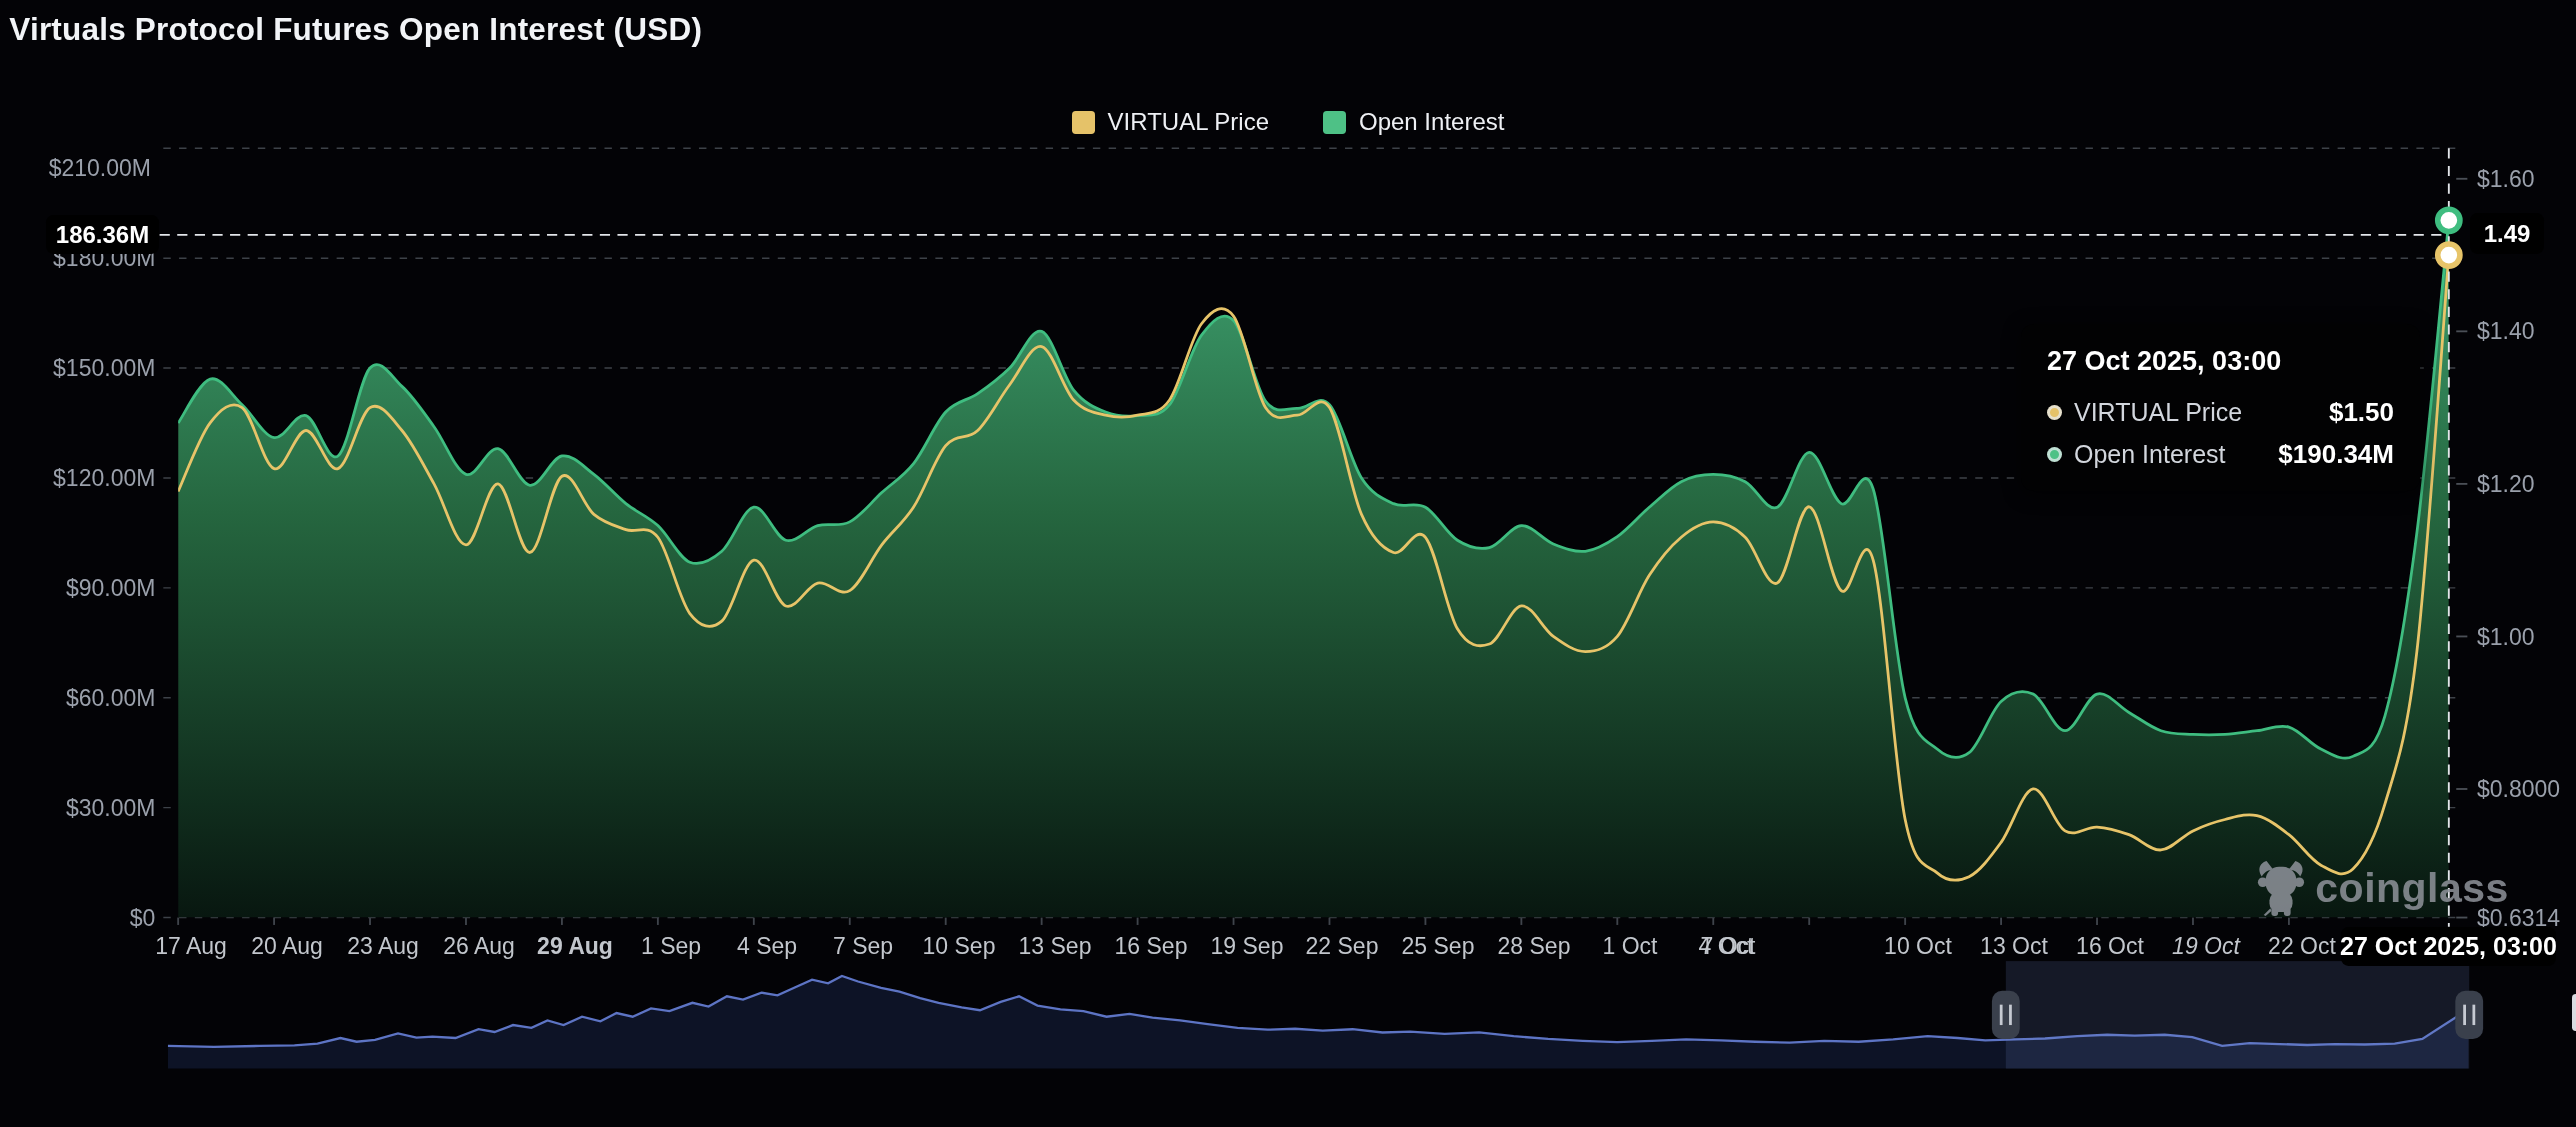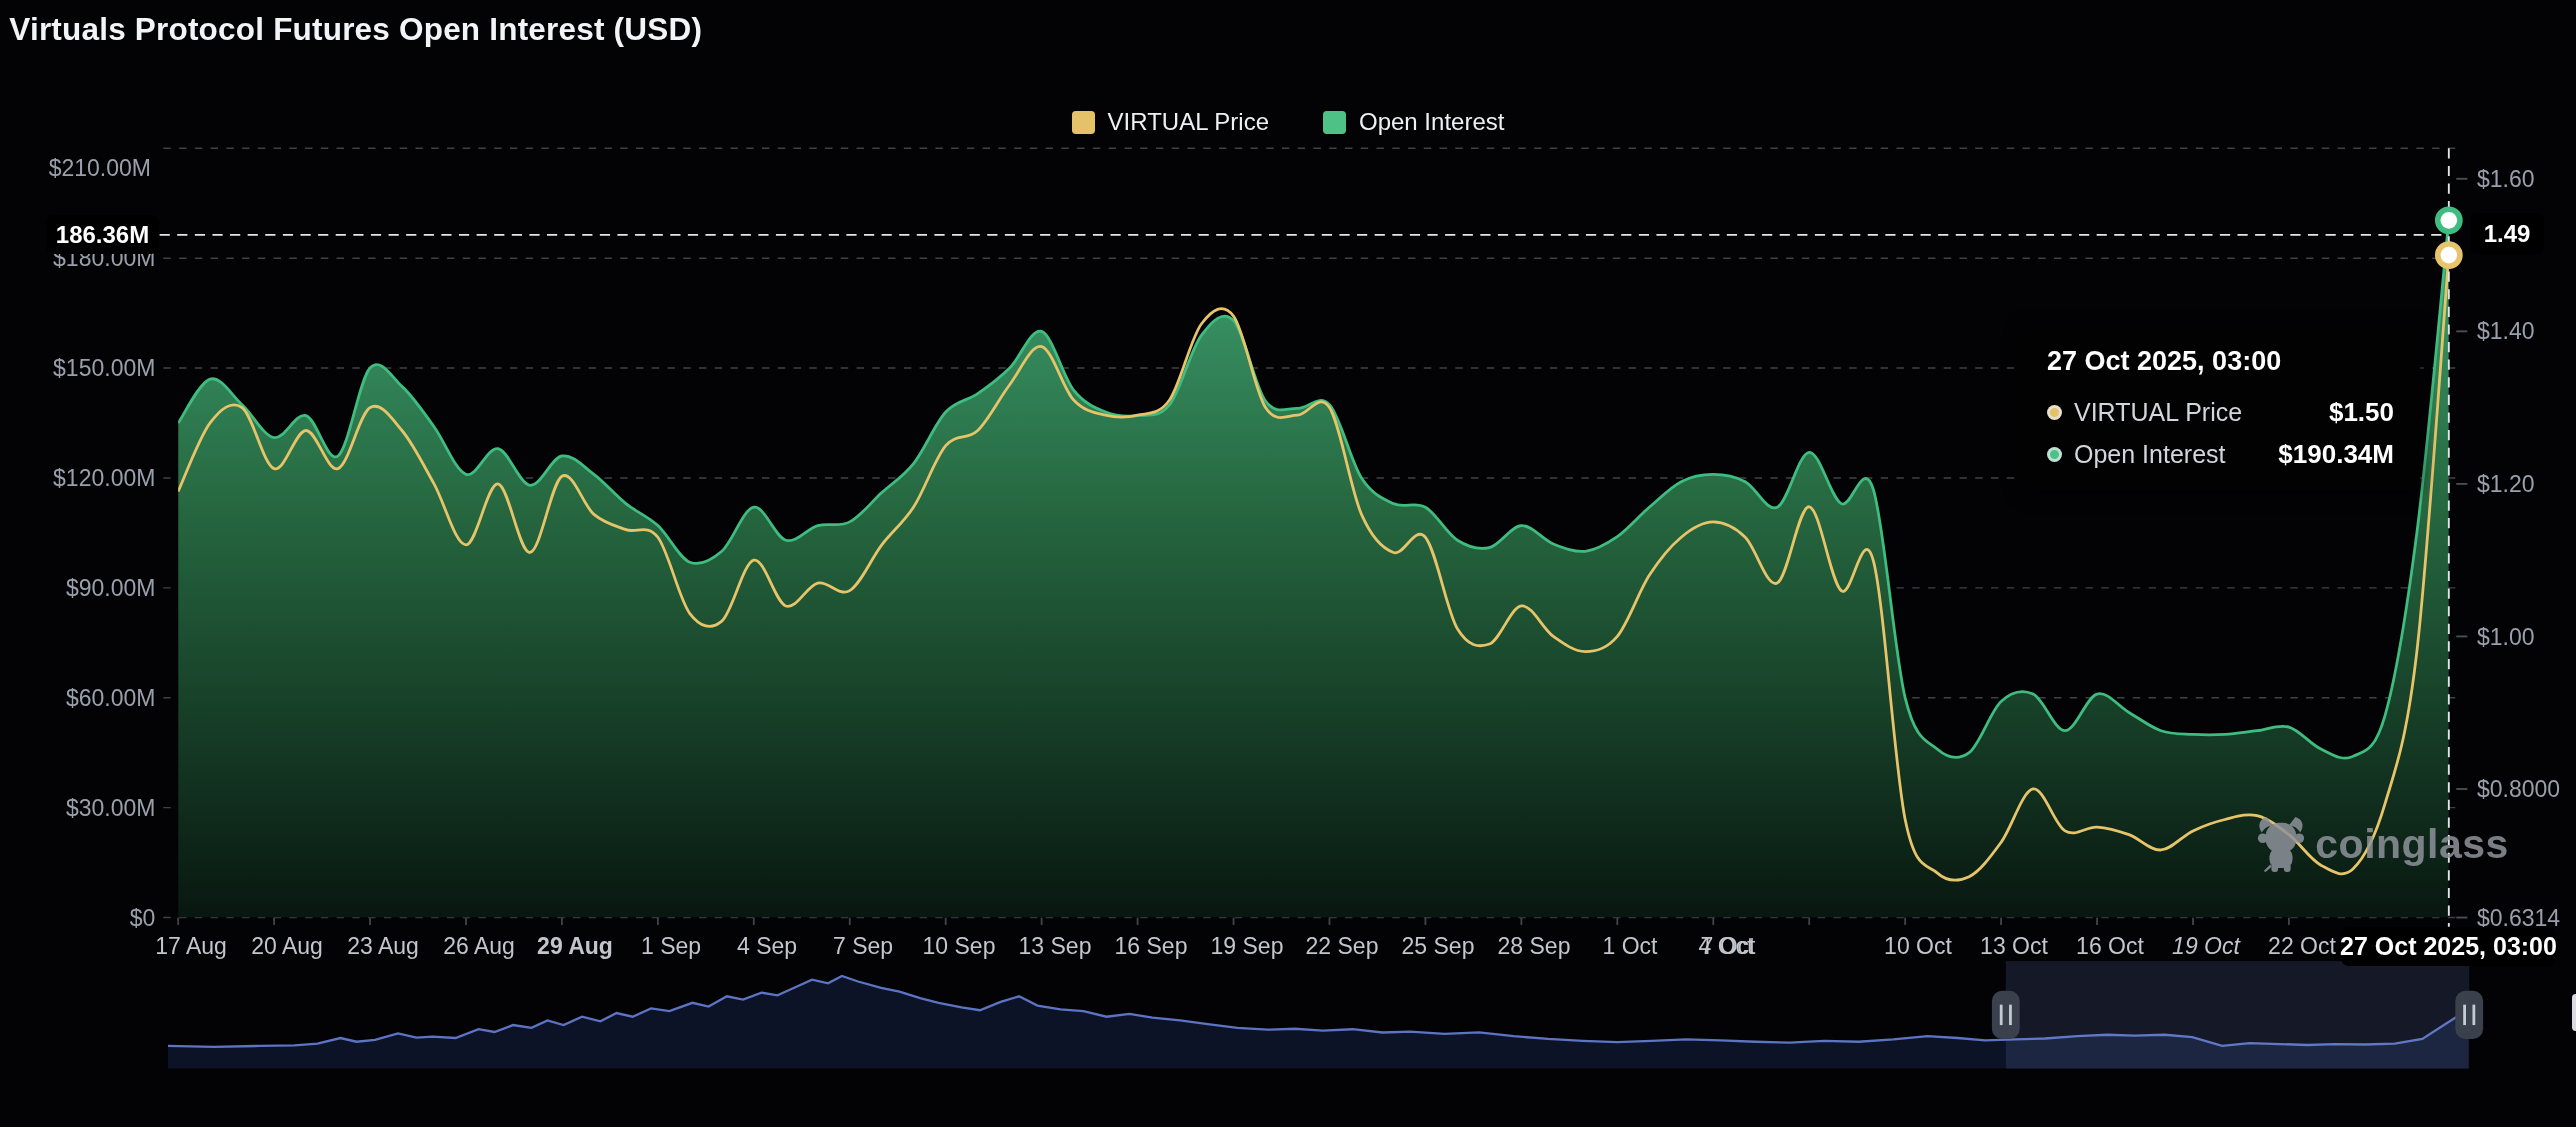--- a/index.html
+++ b/index.html
@@ -43,21 +43,21 @@
     position:absolute; left:2021px; top:324px; width:399px;
     background:#020203; border-radius:13px; padding:22px 26px 20.4px 26px; z-index:7;
     box-shadow:0 3.7px 16.7px rgba(0,0,0,.6);
   }
   .tooltip-header{ font-size:27px; font-weight:700; color:#fff; margin-bottom:20.4px; }
   .tooltip-row{ display:flex; align-items:center; margin-top:11px; }
   .tooltip-dot{ width:15px; height:15px; border-radius:50%; border:3.7px solid rgba(230,233,238,.75); margin-right:12px; flex:0 0 auto; }
   .tooltip-label{ font-size:25px; color:#d2d6dd; }
   .tooltip-value{ margin-left:auto; font-size:26px; font-weight:700; color:#fff; }
   .watermark{
-    position:absolute; left:2256px; top:816px; display:flex; align-items:center; gap:9.3px;
+    position:absolute; left:2256px; top:860px; display:flex; align-items:center; gap:9.3px;
     opacity:.85; z-index:3;
   }
   .watermark-text{ font-size:41px; font-weight:700; color:#8f939b; letter-spacing:0.5px; }
   .edge-handle{
     position:absolute; left:2572px; top:994px; width:9.3px; height:37px;
     background:#d9dbe0; border-radius:3.7px; z-index:5;
   }
 </style>
 </head>
 <body>

